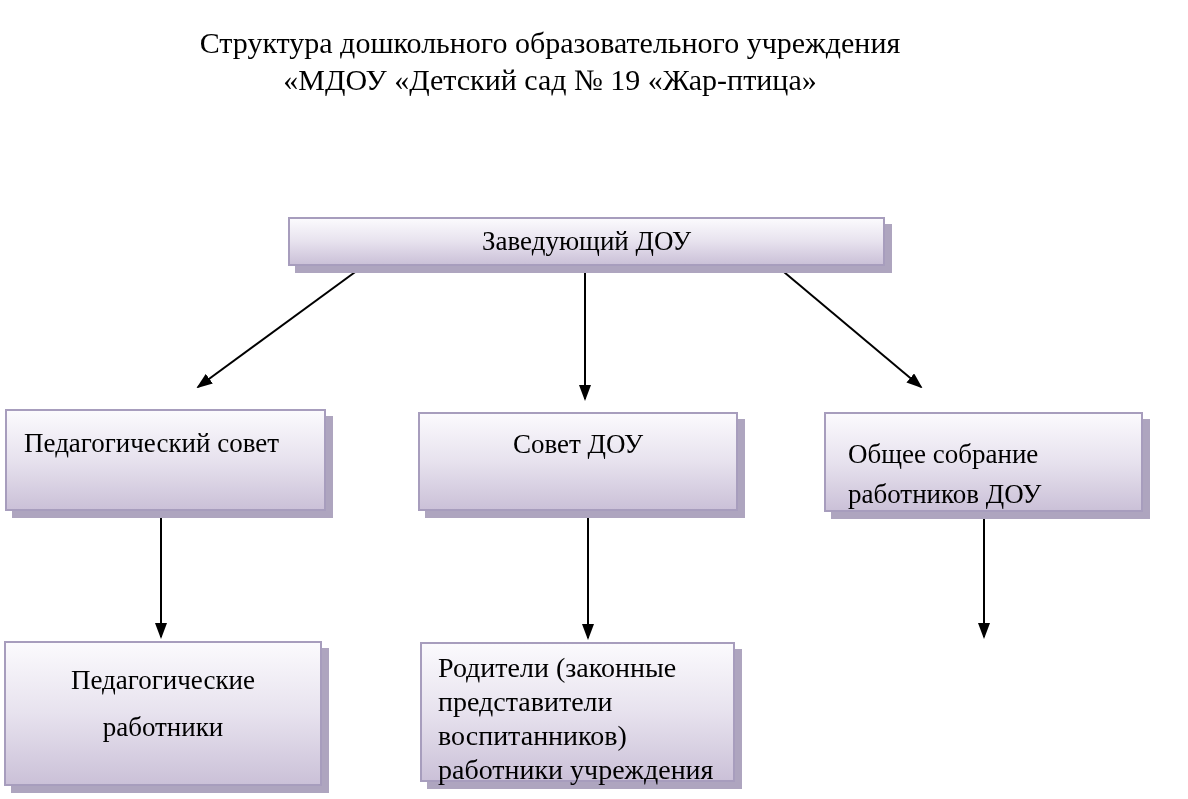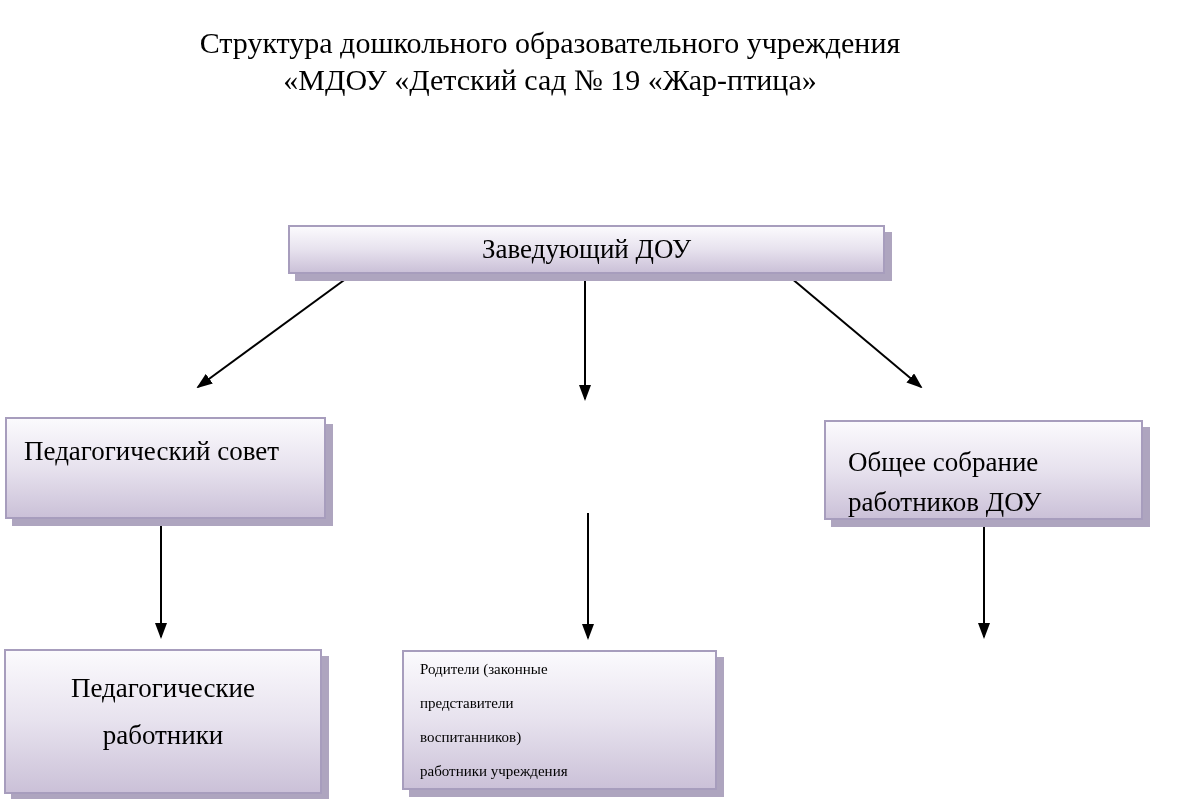--- a/index.html
+++ b/index.html
@@ -39,35 +39,34 @@
     box-sizing: border-box;
     border: 2px solid var(--box-border, #a79dbd);
     background: linear-gradient(180deg,
       var(--box-top, #fbfafd) 0%,
       var(--box-mid, #e7e2ee) 50%,
       var(--box-bottom, #cbc1d8) 100%);
     box-shadow: 7px 7px 0 var(--box-shadow, #aea5bf);
     font-size: 27px;
     line-height: 40px;
     white-space: pre-line;
-    margin-top: 8px;
   }
   .node-head      { left: 288px; top: 217px; width: 597px; height: 49px;
                     display: flex; align-items: center; justify-content: center;
                     line-height: 27px; }
   .node-m1        { left: 5px;  top: 409px; width: 321px; height: 102px;
                     padding: 12px 17px; }
   .node-m2        { left: 418px; top: 412px; width: 320px; height: 99px;
                     padding: 10px; text-align: center; }
   .node-m3        { left: 824px; top: 412px; width: 319px; height: 100px;
                     padding: 20px 22px; }
   .node-b1        { left: 4px;   top: 641px; width: 318px; height: 145px;
                     padding: 14px; text-align: center; line-height: 47px; }
-  .node-b2        { left: 402px; top: 642px; width: 315px; height: 140px;
-                    padding: 0 16px; font-size: 15px; line-height: 34px; }
+  .node-b2        { left: 420px; top: 642px; width: 315px; height: 140px;
+                    padding: 7px 16px; font-size: 28px; line-height: 34px; }
   .node-b3        { left: 856px; top: 641px; width: 317px; height: 146px;
                     padding: 8px 22px; }
 </style>
 </head>
 <body>
 
 <div class="canvas">
 
   <div class="title">Структура  дошкольного образовательного учреждения
 «МДОУ «Детский сад № 19 «Жар-птица»</div>
@@ -83,20 +82,21 @@
     <line x1="778" y1="267" x2="921" y2="387" stroke="#000000" stroke-width="2" marker-end="url(#ah)"></line>
     <line x1="161" y1="513" x2="161" y2="637" stroke="#000000" stroke-width="2" marker-end="url(#ah)"></line>
     <line x1="588" y1="513" x2="588" y2="638" stroke="#000000" stroke-width="2" marker-end="url(#ah)"></line>
     <line x1="984" y1="514" x2="984" y2="637" stroke="#000000" stroke-width="2" marker-end="url(#ah)"></line>
   </svg>
 
   <div class="node node-head">Заведующий ДОУ</div>
 
   <div class="node node-m1">Педагогический совет</div>
 
+  <div class="node node-m2">Совет ДОУ</div>
 
   <div class="node node-m3">Общее собрание
 работников ДОУ</div>
 
   <div class="node node-b1">Педагогические
 работники</div>
 
   <div class="node node-b2">Родители (законные
 представители
 воспитанников)

